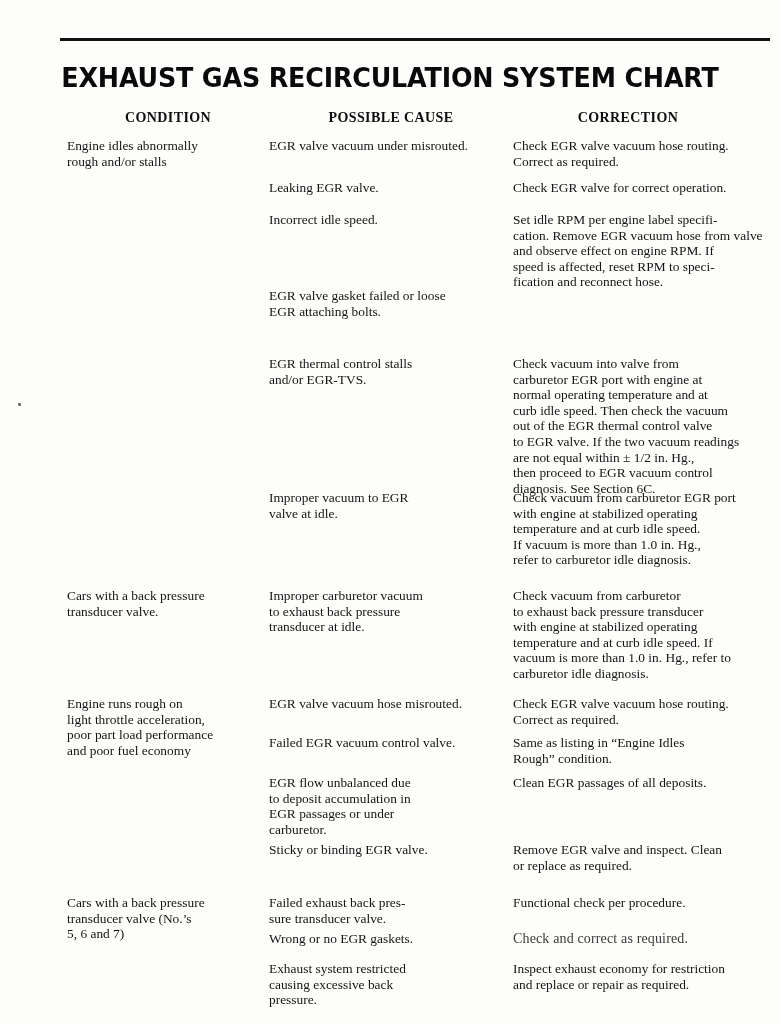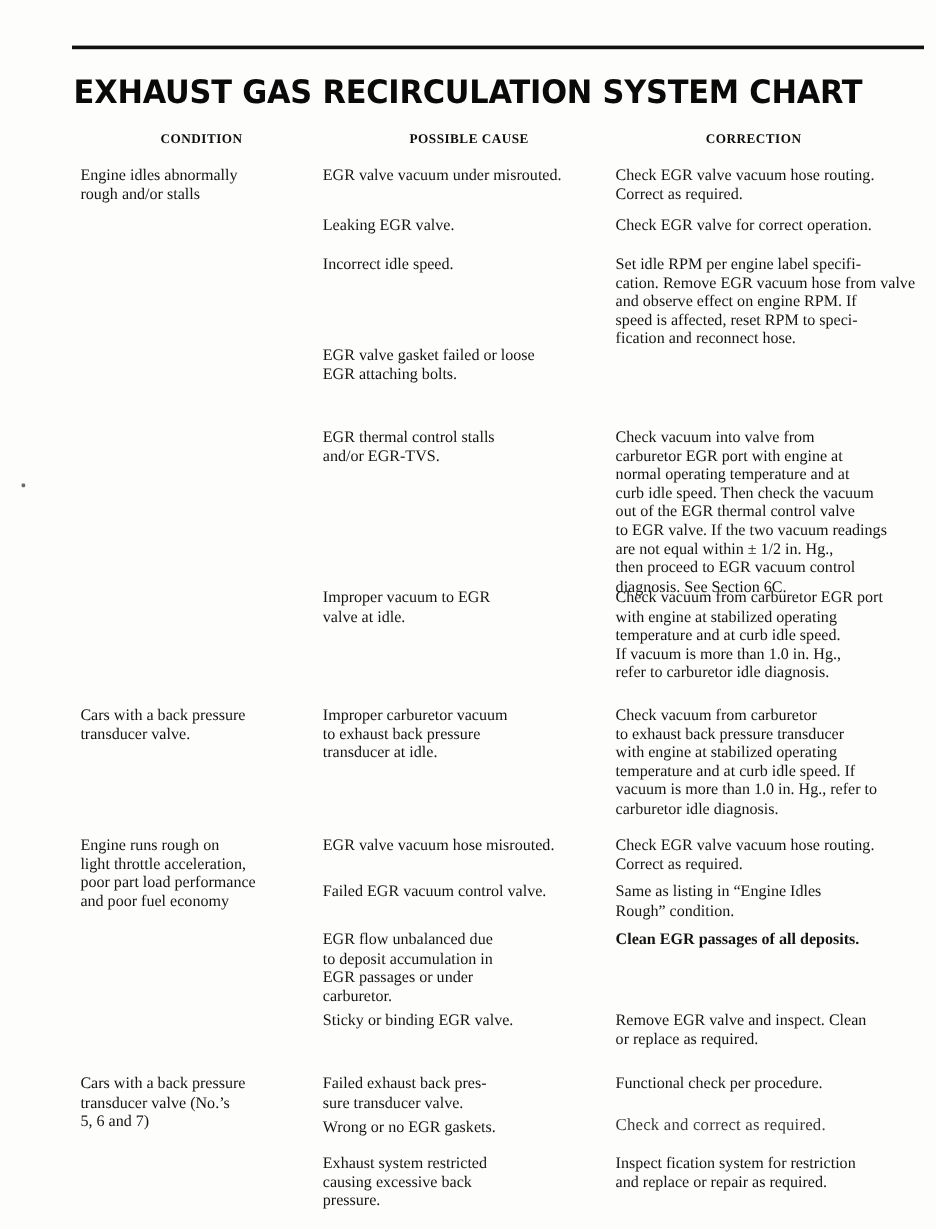--- a/index.html
+++ b/index.html
@@ -64,21 +64,21 @@
     transform-origin: center top;
     white-space: nowrap;
   }
 
   
   .col-head {
     position: absolute;
     top: 110px;
     font-family: "Liberation Serif", "DejaVu Serif", serif;
     font-weight: 700;
-    font-size: 11px;
+    font-size: 14px;
     letter-spacing: 0.4px;
     color: #0d0d0d;
     white-space: nowrap;
   }
   #head-condition { left: 67px;  width: 202px; text-align: center; }
   #head-cause     { left: 269px; width: 244px; text-align: center; }
   #head-correct   { left: 513px; width: 230px; text-align: center; }
 
   
   #chart-body {
@@ -184,34 +184,34 @@
       <div class="cell c2" style="top: 696px;">EGR valve vacuum hose misrouted.</div>
       <div class="cell c3" style="top: 696px;">Check EGR valve vacuum hose routing.
 Correct as required.</div>
       <div class="cell c2" style="top: 735px;">Failed EGR vacuum control valve.</div>
       <div class="cell c3" style="top: 735px;">Same as listing in “Engine Idles
 Rough” condition.</div>
       <div class="cell c2" style="top: 775px;">EGR flow unbalanced due
 to deposit accumulation in
 EGR passages or under
 carburetor.</div>
-      <div class="cell c3" style="top: 775px; font-weight: bold;">Clean EGR passages of all deposits.</div>
+      <div class="cell c3" style="top: 775px;">Clean EGR passages of all deposits.</div>
       <div class="cell c2" style="top: 842px;">Sticky or binding EGR valve.</div>
       <div class="cell c3" style="top: 842px;">Remove EGR valve and inspect. Clean
 or replace as required.</div>
       <div class="cell c1" style="top: 895px;">Cars with a back pressure
 transducer valve (No.’s
 5, 6 and 7)</div>
       <div class="cell c2" style="top: 895px;">Failed exhaust back pres-
 sure transducer valve.</div>
       <div class="cell c3" style="top: 895px;">Functional check per procedure.</div>
       <div class="cell c2" style="top: 931px;">Wrong or no EGR gaskets.</div>
       <div class="cell c3 faint" style="top: 931px;">Check and correct as required.</div>
       <div class="cell c2" style="top: 961px;">Exhaust system restricted
 causing excessive back
 pressure.</div>
-      <div class="cell c3" style="top: 961px;">Inspect fication system for restriction
+      <div class="cell c3" style="top: 961px;">Inspect exhaust economy for restriction
 and replace or repair as required.</div>
     </div>
 
   <div id="margin-speck"></div>
 
 </div>
 
 </body></html>

